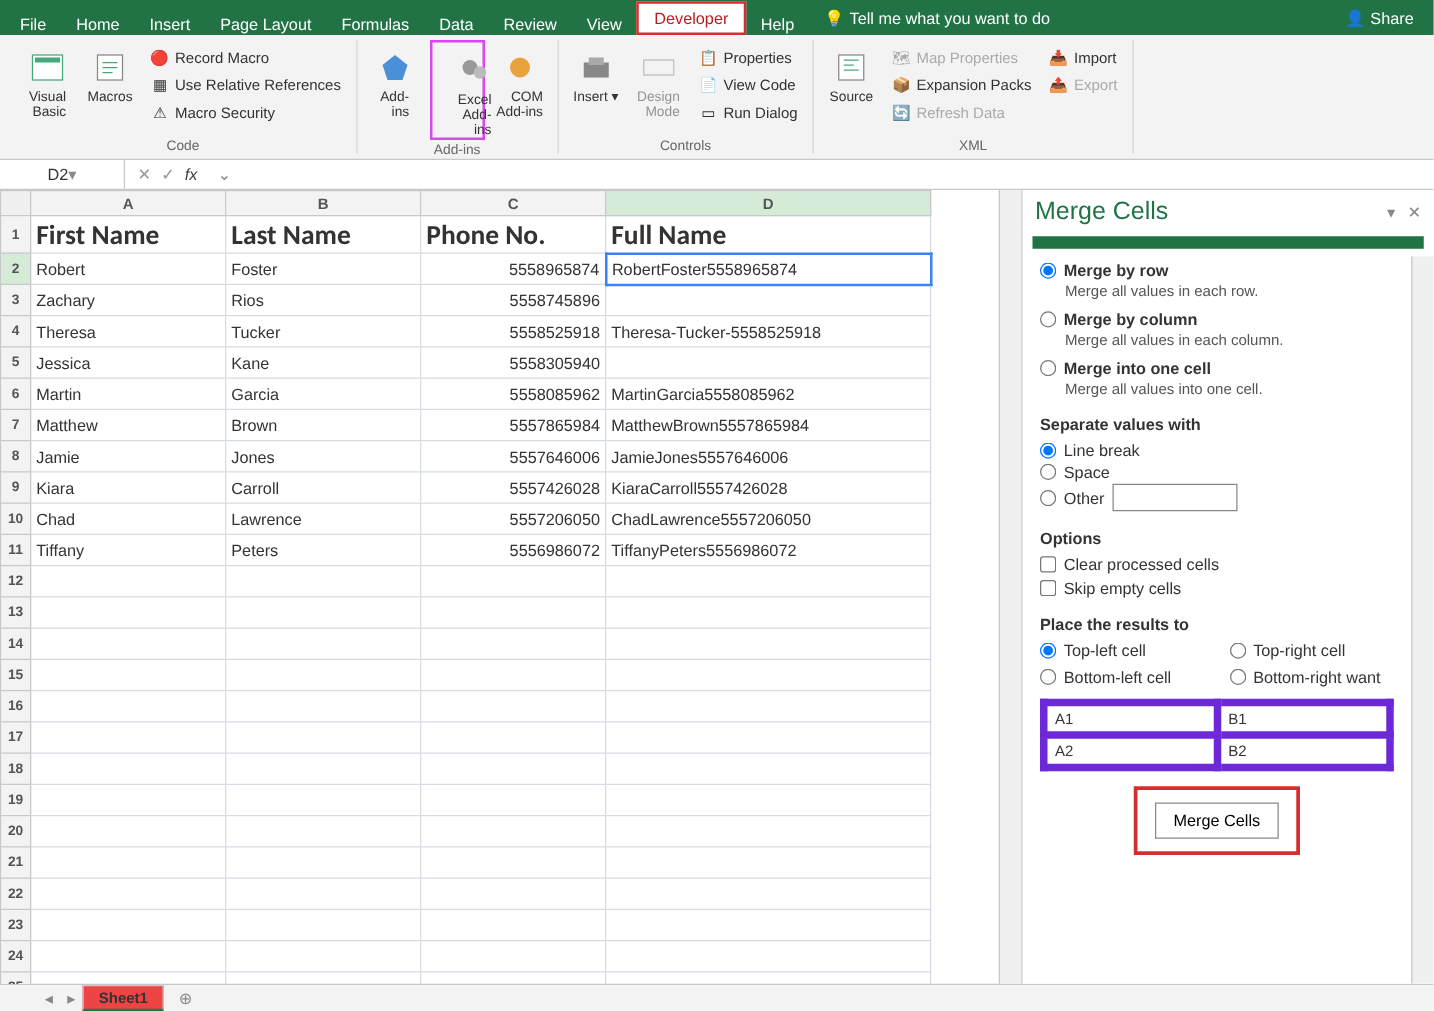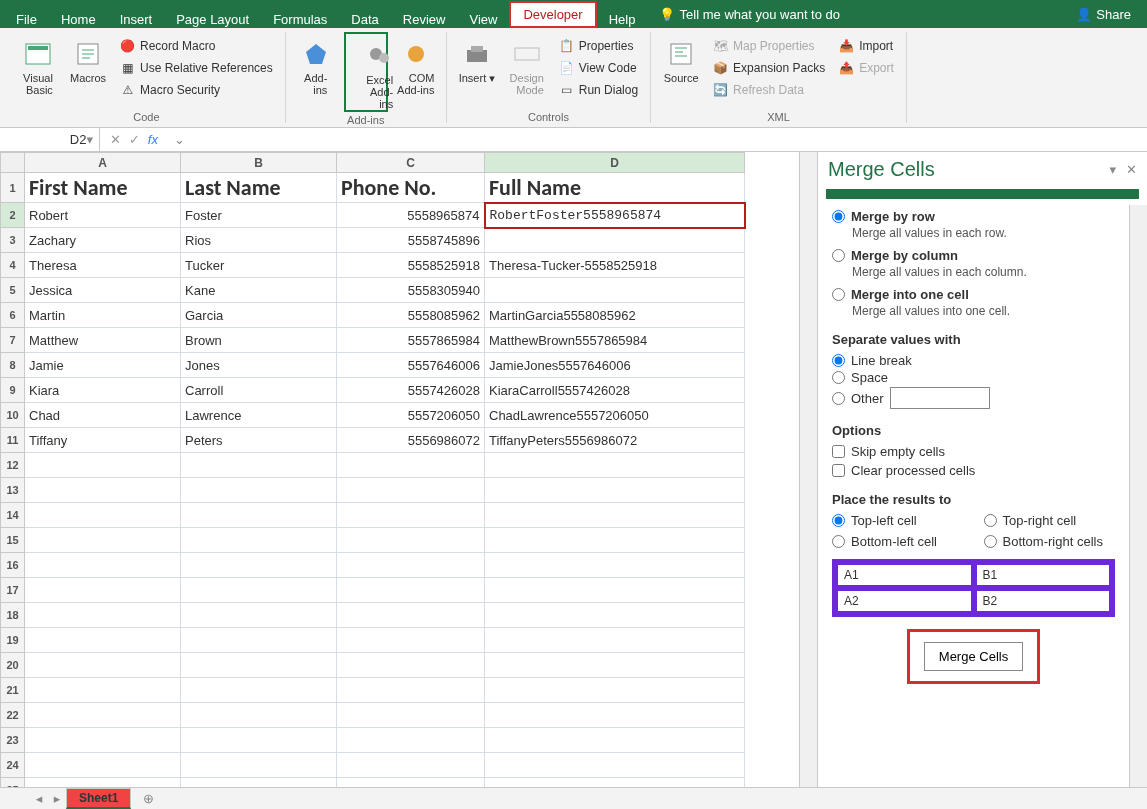--- a/index.html
+++ b/index.html
@@ -15,39 +15,39 @@
 .rgroup { display: flex; flex-direction: column; align-items: center; border-right: 1px solid #d6d6d6; padding: 0 8px; position: relative; }
 .rgroup .body { display: flex; align-items: flex-start; flex: 1; gap: 6px; }
 .rgroup .label { font-size: 11px; color: #666; text-align: center; padding-top: 2px; }
 .bigbtn { display: flex; flex-direction: column; align-items: center; justify-content: flex-start; width: 44px; padding-top: 6px; gap: 2px; cursor: pointer; }
 .bigbtn .ic { width: 32px; height: 32px; display: flex; align-items: center; justify-content: center; }
 .bigbtn .lbl { font-size: 11px; text-align: right; line-height: 12px; }
 .smallcol { display: flex; flex-direction: column; gap: 2px; padding-top: 4px; }
 .smallbtn { display: flex; align-items: center; gap: 4px; font-size: 12px; color: #333; padding: 2px 4px; cursor: pointer; }
 .smallbtn .ic { width: 16px; height: 16px; display: flex; align-items: center; justify-content: center; }
 .smallbtn.disabled { color: #aaa; }
-.highlight-box { border: 2px solid #15803d; padding-left: 28px; }
+.highlight-box { border: 2px solid #d946ef; padding-left: 28px; }
 .formulabar { display: flex; align-items: center; height: 24px; border-bottom: 1px solid #c8c8c8; background: #fff; }
-.namebox { width: 100px; border-right: 1px solid #c8c8c8; padding: 0 6px; display: flex; align-items: center; justify-content: flex-end; height: 100%; }
+.namebox { width: 100px; border-right: 1px solid #c8c8c8; padding: 0 6px; display: flex; align-items: center; justify-content: center; height: 100%; }
 .fbtns { display: flex; align-items: center; gap: 8px; padding: 0 10px; color: #999; }
-.fbtns .fx { font-style: italic; color: #3b82f6; }
+.fbtns .fx { font-style: italic; color: #404040; }
 .fedit { flex: 1; padding: 0 8px; height: 100%; display: flex; align-items: center; }
 .fedit input { border: none; outline: none; width: 100%; font-size: 13px; }
 .expandf { padding: 0 6px; color: #888; }
 .main { display: flex; height: calc(100vh - 28px - 100px - 24px - 22px); }
 .sheet { flex: 1; overflow: auto; position: relative; }
 .grid { border-collapse: collapse; table-layout: fixed; }
 .grid .selall { width: 24px; height: 20px; background: #f0f0f0; border: 1px solid #c8c8c8; }
 .grid .colh { background: #f3f3f3; border: 1px solid #c8c8c8; text-align: center; font-size: 12px; height: 20px; color: #555; }
 .grid .colh.sel { background: #d6ead8; }
 .grid .rowh { background: #f3f3f3; border: 1px solid #c8c8c8; text-align: center; font-size: 11px; width: 24px; color: #555; }
 .grid .rowh.sel { background: #d6ead8; }
 .grid td { border: 1px solid #d6dce4; height: 25px; padding: 0 4px; white-space: nowrap; overflow: hidden; }
 .grid .hdr td { font-family: Calibri, sans-serif; font-weight: bold; font-size: 22px; height: 30px; }
-.grid td.selcell { border: 2px solid #b91c1c; font-family: Liberation Mono, monospace; }
+.grid td.selcell { border: 2px solid #3b82f6; }
 .grid td.num { text-align: right; }
 .vscroll { width: 18px; background: #f0f0f0; border-left: 1px solid #c8c8c8; }
 .taskpane { width: 330px; border-left: 1px solid #c8c8c8; display: flex; flex-direction: column; background: #fff; }
 .tp-header { display: flex; align-items: center; justify-content: space-between; padding: 6px 10px; }
 .tp-title { font-size: 20px; color: #217346; font-weight: normal; }
 .tp-hdrbtns { display: flex; gap: 10px; color: #888; }
 .tp-greenbar { height: 10px; background: #217346; margin: 2px 8px 6px 8px; }
 .tp-body { flex: 1; overflow-y: auto; padding: 4px 14px; }
 .tp-section { margin-bottom: 14px; }
 .tp-radio { display: flex; align-items: center; gap: 6px; margin-bottom: 2px; }
@@ -490,25 +490,25 @@
         <div class="tp-radio">
               <input type="radio" name="sep" style="">
               <span>Other</span>
               <input type="text" class="tp-other-input" style="">
             </div>
       </div>
       <div class="tp-section">
         <div class="tp-heading">Options</div>
         <div class="tp-check">
               <input type="checkbox" style="">
-              <span>Skip empty cells</span>
+              <span>Clear processed cells</span>
             </div>
         <div class="tp-check">
               <input type="checkbox" style="">
-              <span>Clear processed cells</span>
+              <span>Skip empty cells</span>
             </div>
       </div>
       <div class="tp-section">
         <div class="tp-heading">Place the results to</div>
         <div class="tp-grid2">
           <div class="col">
             <div class="tp-radio">
                   <input type="radio" name="place" checked="" style="">
                   <span>Top-left cell</span>
                 </div>
@@ -517,21 +517,21 @@
                   <span>Bottom-left cell</span>
                 </div>
           </div>
           <div class="col">
             <div class="tp-radio">
                   <input type="radio" name="place" style="">
                   <span>Top-right cell</span>
                 </div>
             <div class="tp-radio">
                   <input type="radio" name="place" style="">
-                  <span>Bottom-right cells</span>
+                  <span>Bottom-right want</span>
                 </div>
           </div>
         </div>
         <table class="tp-table">
           <tbody>
                 <tr>
                   <td>A1</td>
                   <td>B1</td>
                 </tr>
           <tr>

